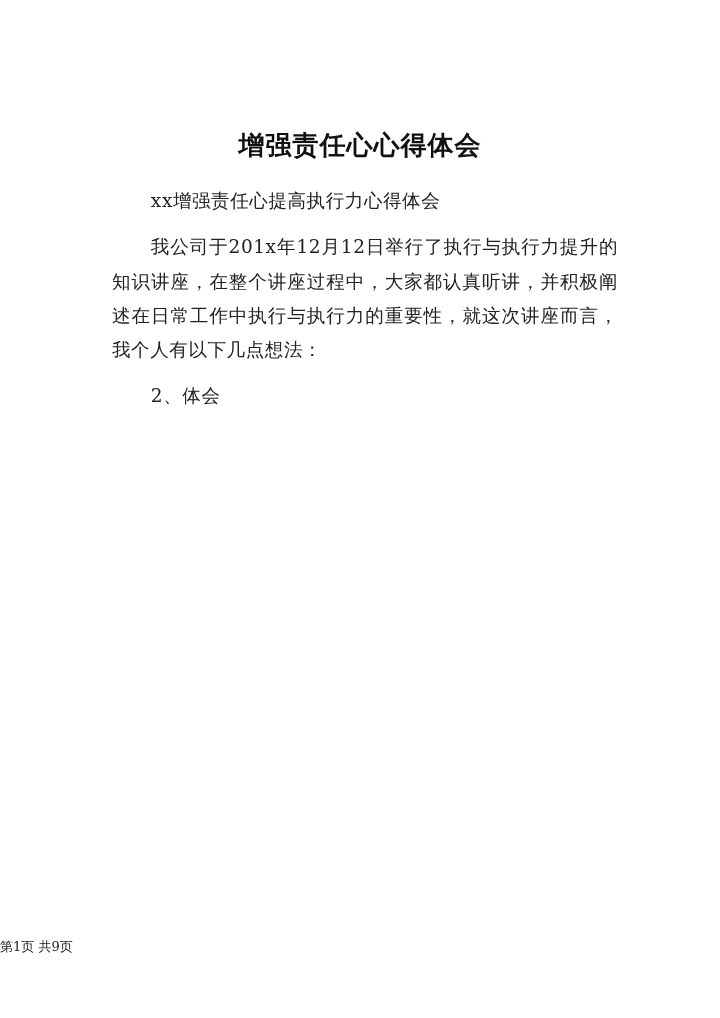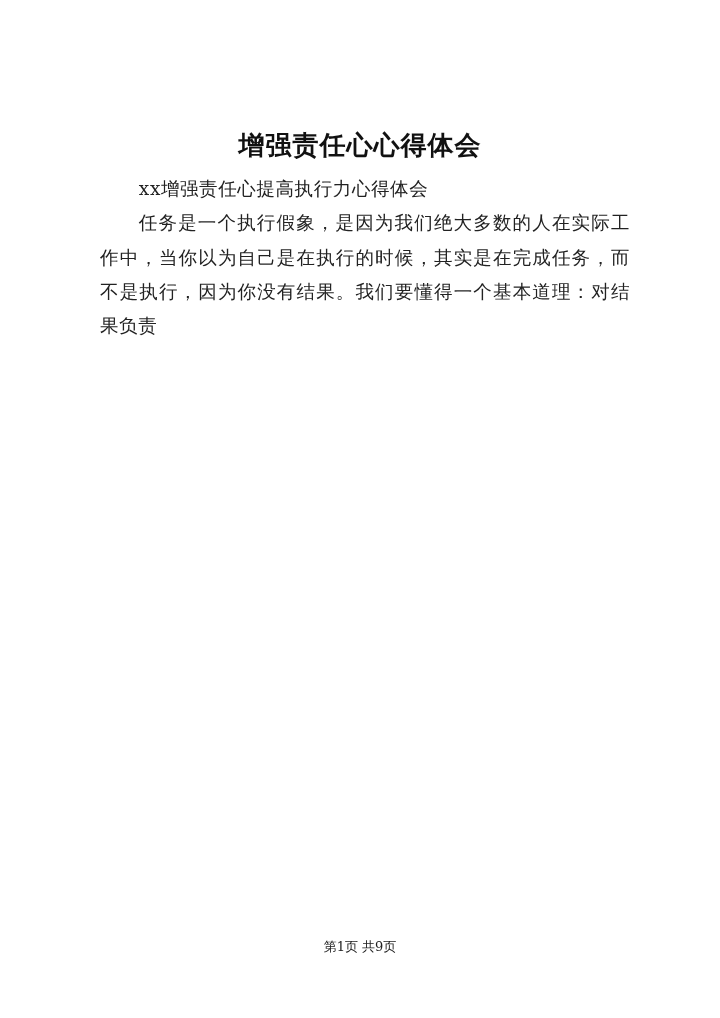--- a/index.html
+++ b/index.html
@@ -9,29 +9,30 @@
     position: absolute; top: 128px; left: 0; width: 720px; text-align: center;
     font-family: "DejaVu Serif", "Liberation Serif", serif; font-weight: bold;
     font-size: 26px; color: #111; letter-spacing: 1px;
   }
   .body {
     position: absolute; left: 100px; top: 172px; width: 530px;
     font-family: "DejaVu Serif", "Liberation Serif", serif;
     font-size: 18.5px; line-height: 34.3px; color: #222;
     text-align: justify; text-justify: inter-character; letter-spacing: 0.6px;
   }
-  .body p { margin: 0; text-indent: 2.1em; }
+  .body p { margin: 12px; text-indent: 2.1em; }
   .footer {
-    position: absolute; top: 938px; left: 0; width: 720px; text-align: center;
+    position: absolute; top: 938px; left: 0; width: 720px; 
     font-family: "DejaVu Serif", "Liberation Serif", serif; font-size: 13px; color: #222;
   }
 </style>
 </head>
 <body>
 
 <div class="page">
   <div class="title">增强责任心心得体会</div>
   <div class="body">
     <p>xx增强责任心提高执行力心得体会</p>
-    <p>任务是一个执行假象，是因为我们绝大多数的人在实际工作中，当你以为自己是在执行的时候，其实是在完成任务，而不是执行，因为你没有结果。我们要懂得一个基本道理：对结果负责</p>
+    <p>我公司于201x年12月12日举行了执行与执行力提升的知识讲座，在整个讲座过程中，大家都认真听讲，并积极阐述在日常工作中执行与执行力的重要性，就这次讲座而言，我个人有以下几点想法：</p>
+    <p>2、体会</p>
   </div>
   <div class="footer">第1页 共9页</div>
 </div>
 
 </body></html>

